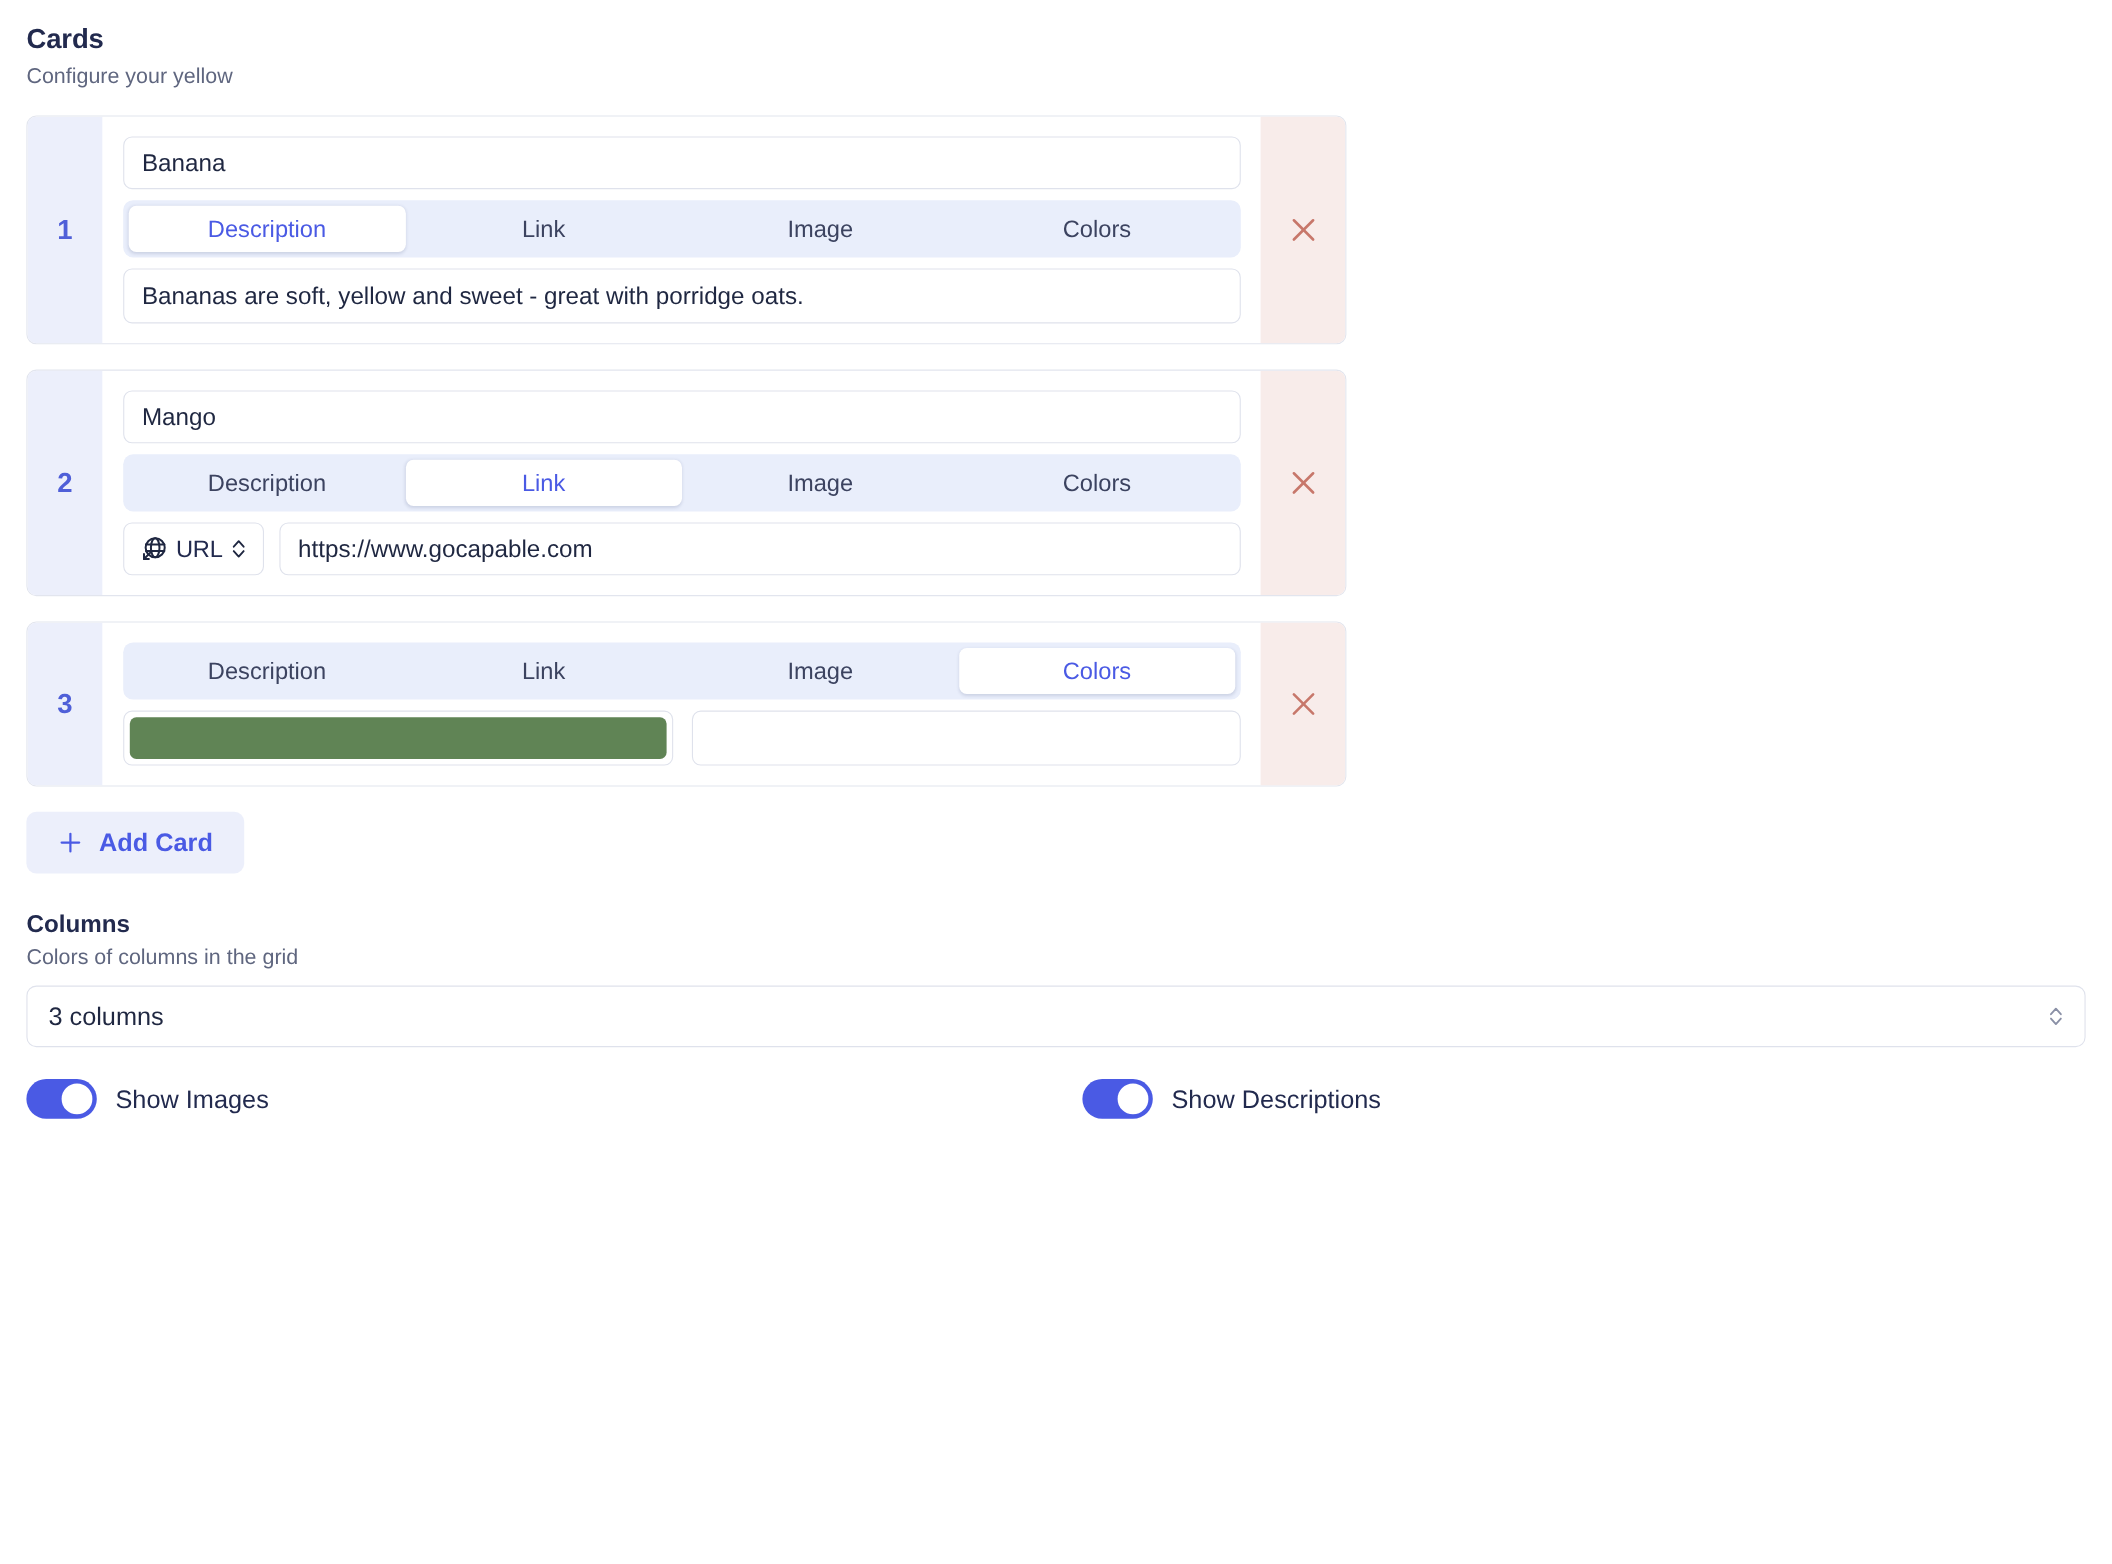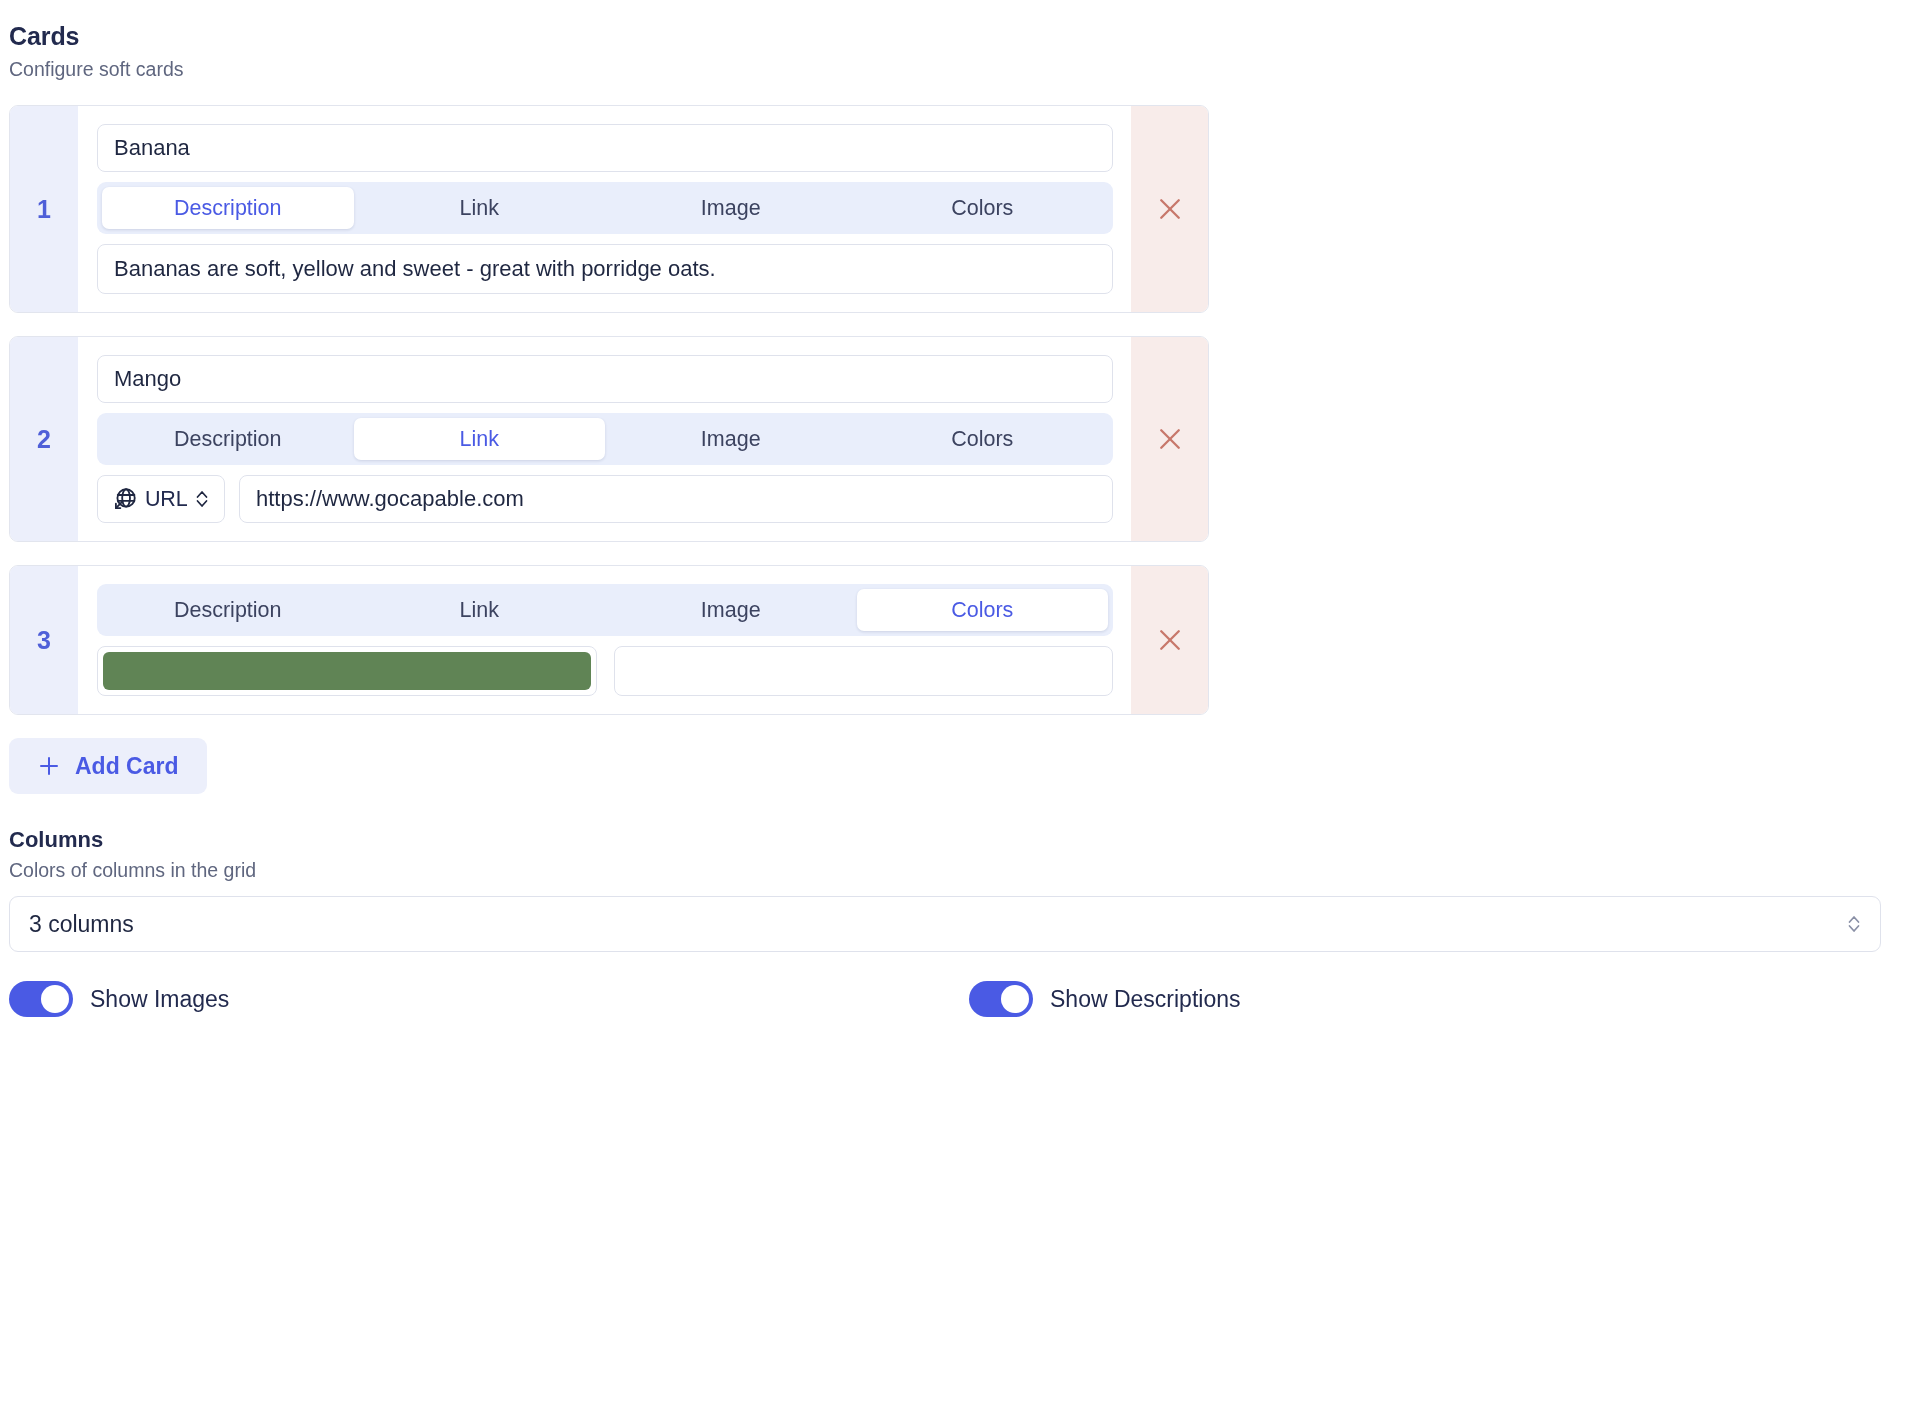--- a/index.html
+++ b/index.html
@@ -8,21 +8,21 @@
     padding: 0;
     background: #ffffff;
     width: 1920px;
     height: 1422px;
     font-family: "Liberation Sans", sans-serif;
     -webkit-font-smoothing: antialiased;
   }
   .page {
     width: 1920px;
     height: 1422px;
-    padding: 22px 24px 0 9px;
+    padding: 22px 24px 0 24px;
     position: relative;
   }
 
   
   .section-title {
     font-size: 25px;
     font-weight: 700;
     color: #222a4e;
     letter-spacing: -0.1px;
     line-height: 1.15;
@@ -240,21 +240,21 @@
     background: #ffffff;
   }
   .toggle-label { font-size: 23px; color: #222a4e; }
 </style>
 </head>
 <body>
 
 <div class="page">
 
   <h2 class="section-title">Cards</h2>
-  <p class="section-sub">Configure soft cards</p>
+  <p class="section-sub">Configure your yellow</p>
 
   <div class="cards-list">
 
     <div class="card-row">
       <div class="card-index">1</div>
       <div class="card-body">
         <div class="text-input">Banana</div>
         <div class="tabbar">
           <div class="tab active">Description</div>
           <div class="tab">Link</div>

